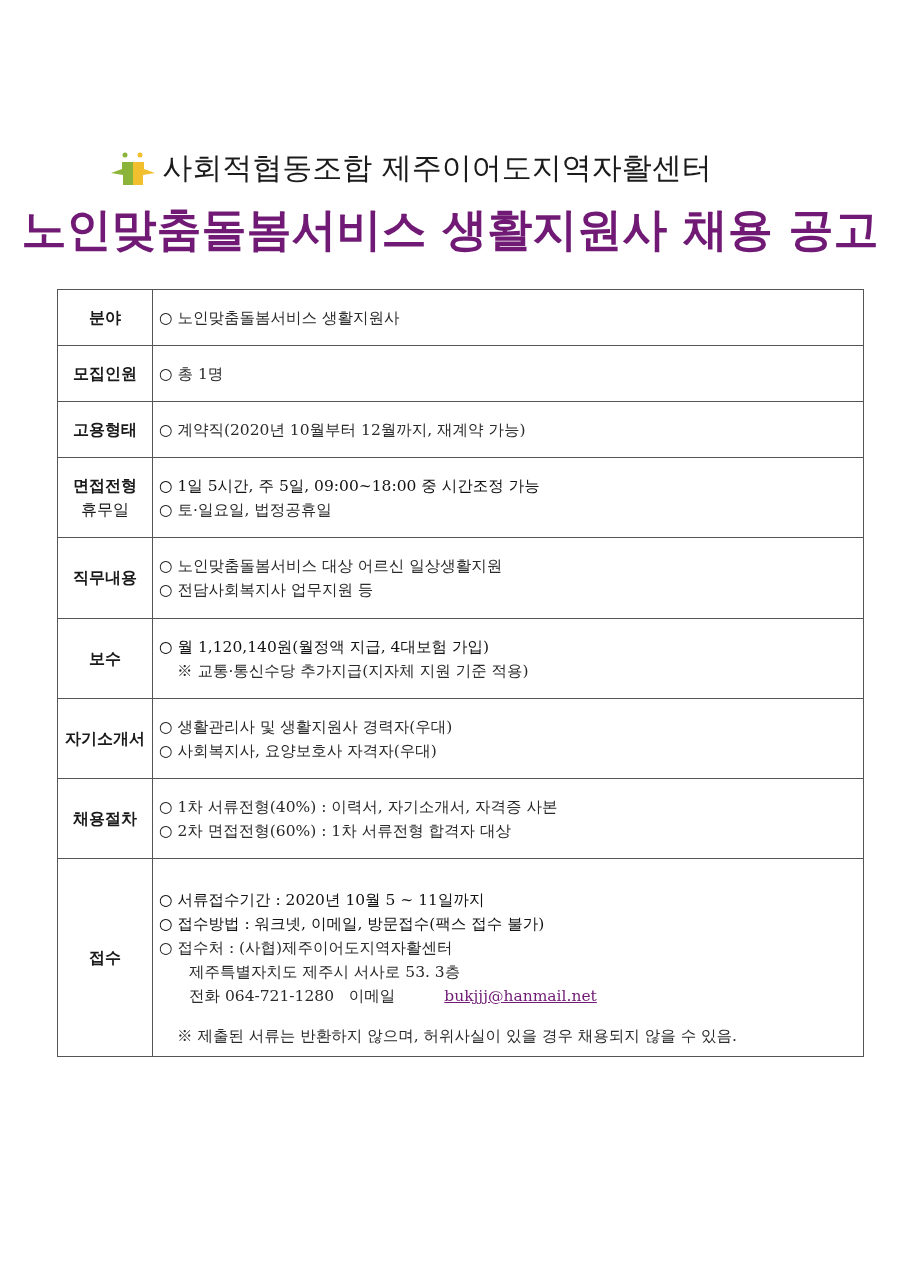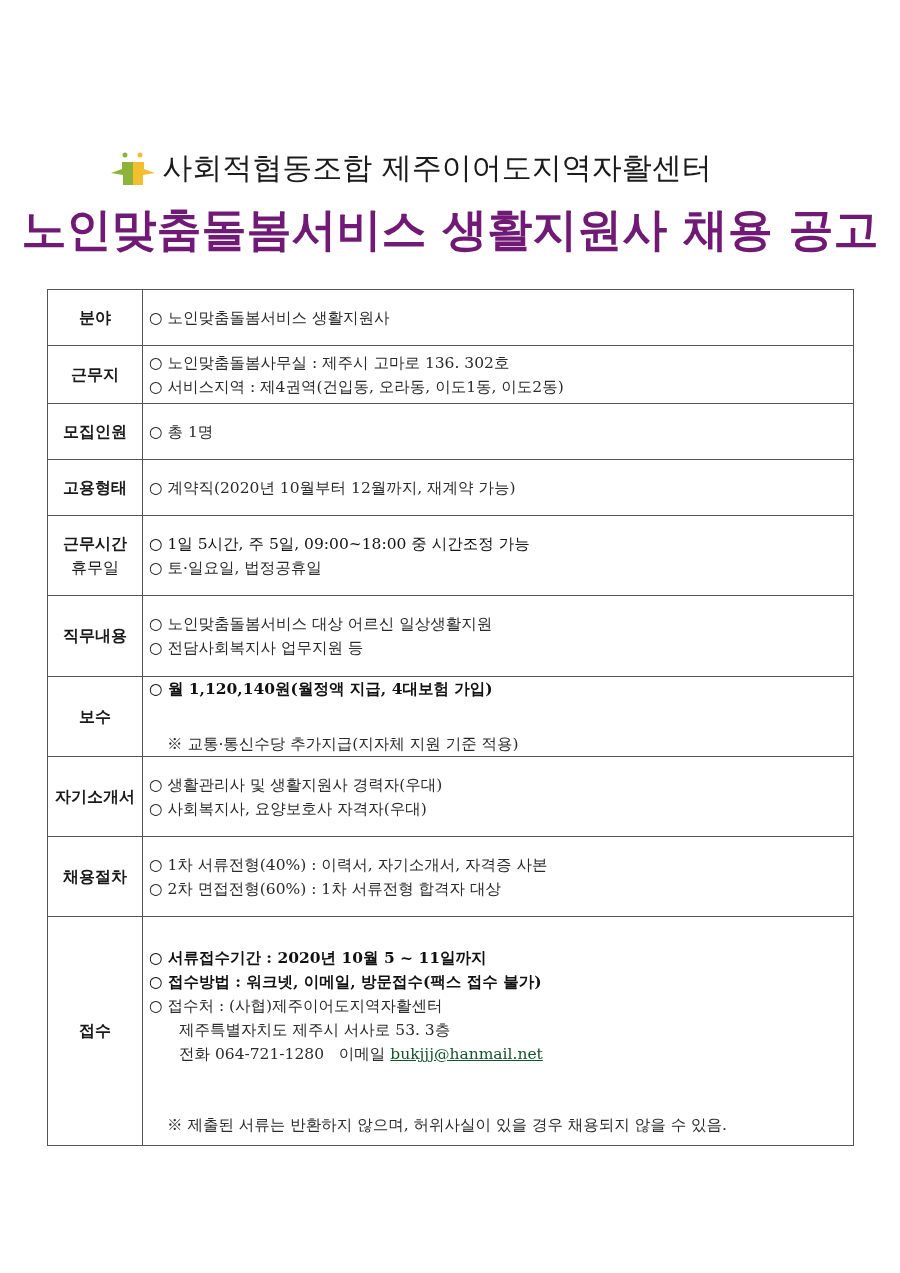--- a/index.html
+++ b/index.html
@@ -5,30 +5,30 @@
   html, body { margin:0; padding:0; background:#ffffff; }
   body { width:900px; height:1273px; position:relative; overflow:hidden;
          font-family:"DejaVu Serif","Liberation Serif",serif; color:#222; }
   .org { position:absolute; top:148px; left:0; width:820px; text-align:center;
          font-family:"DejaVu Sans","Liberation Sans",sans-serif; font-size:30px; color:#1b1b1b;
          display:flex; justify-content:center; align-items:center; gap:4px; }
   .org .logo { width:50px; height:40px; position:relative; }
   .title { position:absolute; top:200px; left:0; width:900px; text-align:center;
            font-family:"DejaVu Sans","Liberation Sans",sans-serif; font-weight:bold;
            font-size:45px; letter-spacing:0px; color:#701a75; }
-  table.notice { position:absolute; top:289px; left:47px; width:807px; border-collapse:collapse; }
+  table.notice { position:absolute; top:289px; left:57px; width:807px; border-collapse:collapse; }
   table.notice td { border:1px solid #555; padding:0; vertical-align:middle; }
   td.label { width:94px; text-align:center; font-family:"DejaVu Sans","Liberation Sans",sans-serif;
              font-size:16px; font-weight:bold; color:#1a1a1a; line-height:24px; }
   td.content { padding-left:6px !important; font-size:15.5px; line-height:24px; color:#2a2a2a; }
   .line { white-space:nowrap; }
-  .line.b { font-weight:bold; color:#111; }
+  .line.b { font-weight:normal; color:#111; }
   .indent2 { padding-left:30px; }
-  .note { padding-left:18px;margin-top:31px; }
-  a.mail { color:#14532d; text-decoration:underline; }
+  .note { padding-left:18px; }
+  a.mail { color:#701a75; text-decoration:underline;margin-left:44px; }
   .spacer { height:16px; }
 </style>
 </head>
 <body>
 
 <div class="org">
   <span class="logo">
     <svg width="50" height="40" viewBox="0 0 50 40">
       <circle cx="17" cy="6" r="2.5" fill="#8db43a"></circle>
       <circle cx="32" cy="6" r="2.5" fill="#f2bf2e"></circle>
@@ -42,42 +42,35 @@
 <div class="title">노인맞춤돌봄서비스 생활지원사 채용 공고</div>
 
 <table class="notice">
   <tbody>
       <tr style="height:56px">
     <td class="label">분야</td>
     <td class="content">
       <div class="line">○ 노인맞춤돌봄서비스 생활지원사</div>
     </td>
   </tr>
-  <tr style="height:58px">
-    <td class="label">근무지</td>
-    <td class="content">
-      <div class="line">○ 노인맞춤돌봄사무실 : 제주시 고마로 136. 302호</div>
-      <div class="line">○ 서비스지역 : 제4권역(건입동, 오라동, 이도1동, 이도2동)</div>
-    </td>
-  </tr>
   <tr style="height:56px">
     <td class="label">모집인원</td>
     <td class="content">
       <div class="line">○ 총 1명</div>
     </td>
   </tr>
   <tr style="height:56px">
     <td class="label">고용형태</td>
     <td class="content">
       <div class="line">○ 계약직(2020년 10월부터 12월까지, 재계약 가능)</div>
     </td>
   </tr>
   <tr style="height:80px">
     <td class="label">
-      <div>근무시간</div>
+      <div>면접전형</div>
       <div style="font-weight:normal">휴무일</div>
     </td>
     <td class="content">
       <div class="line b" style="font-weight:normal">○ 1일 5시간, 주 5일, 09:00~18:00 중 시간조정 가능</div>
       <div class="line">○ 토·일요일, 법정공휴일</div>
     </td>
   </tr>
   <tr style="height:81px">
     <td class="label">직무내용</td>
     <td class="content">

